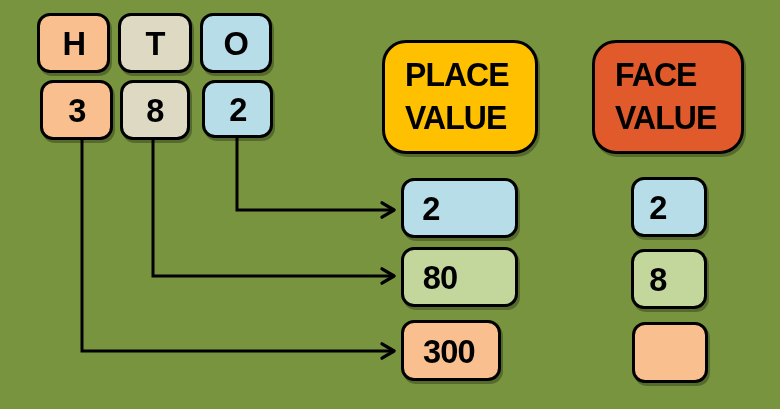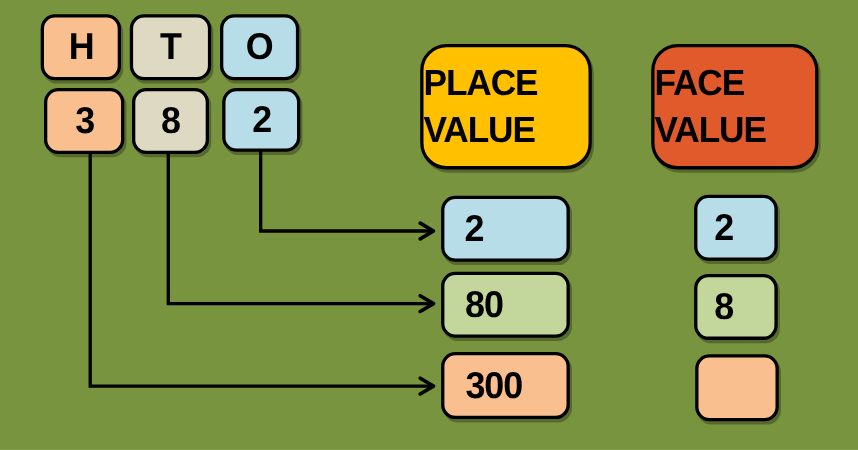--- a/index.html
+++ b/index.html
@@ -46,20 +46,21 @@
   }
   .header-box {
     position: absolute;
     z-index: 2;
     box-sizing: border-box;
     border: 3.5px solid #000;
     border-radius: 24px;
     display: flex;
     flex-direction: column;
     justify-content: center;
+    padding-left: 20px;
     box-shadow: 2px 3px 0 rgba(0,0,0,0.28);
   }
   .header-box span {
     font-size: 33px;
     line-height: 1.3;
     letter-spacing: -1px;
     transform: scaleX(0.97);
     transform-origin: left center;
   }
   .value-box {
@@ -116,21 +117,21 @@
     <span>FACE</span>
     <span>VALUE</span>
   </div>
 
   <div class="box value-box" style="left: 401px; top: 178px; width: 117px; height: 60px; background-color: rgb(183, 222, 232);">
     <span>2</span>
   </div>
   <div class="box value-box" style="left: 401px; top: 247px; width: 117px; height: 60px; background-color: rgb(195, 214, 155);">
     <span>80</span>
   </div>
-  <div class="box value-box" style="left: 401px; top: 320px; width: 117px; height: 61px; background-color: rgb(250, 191, 143);">
+  <div class="box value-box" style="left: 401px; top: 320px; width: 100px; height: 61px; background-color: rgb(250, 191, 143);">
     <span>300</span>
   </div>
 
   <div class="box fv-box" style="left: 631px; top: 177px; width: 76px; height: 60px; background-color: rgb(183, 222, 232);">
     <span>2</span>
   </div>
   <div class="box fv-box" style="left: 631px; top: 249px; width: 76px; height: 60px; background-color: rgb(195, 214, 155);">
     <span>8</span>
   </div>
   <div class="box fv-box" style="left: 632px; top: 322px; width: 76px; height: 61px; background-color: rgb(250, 191, 143);">

